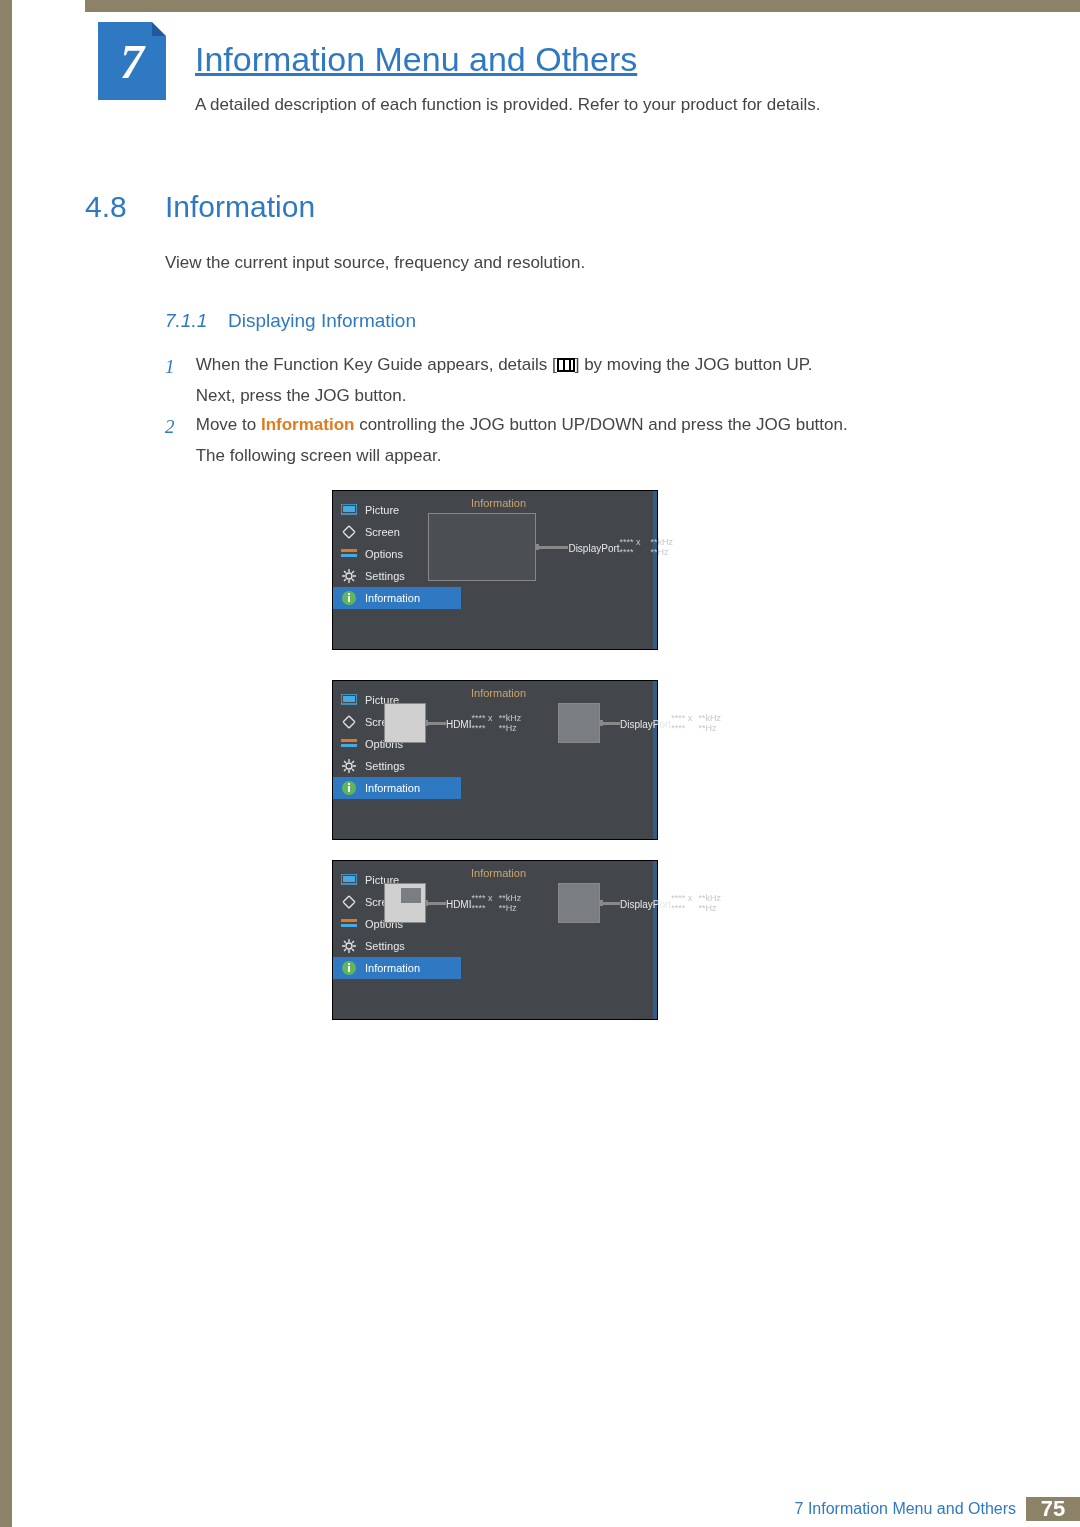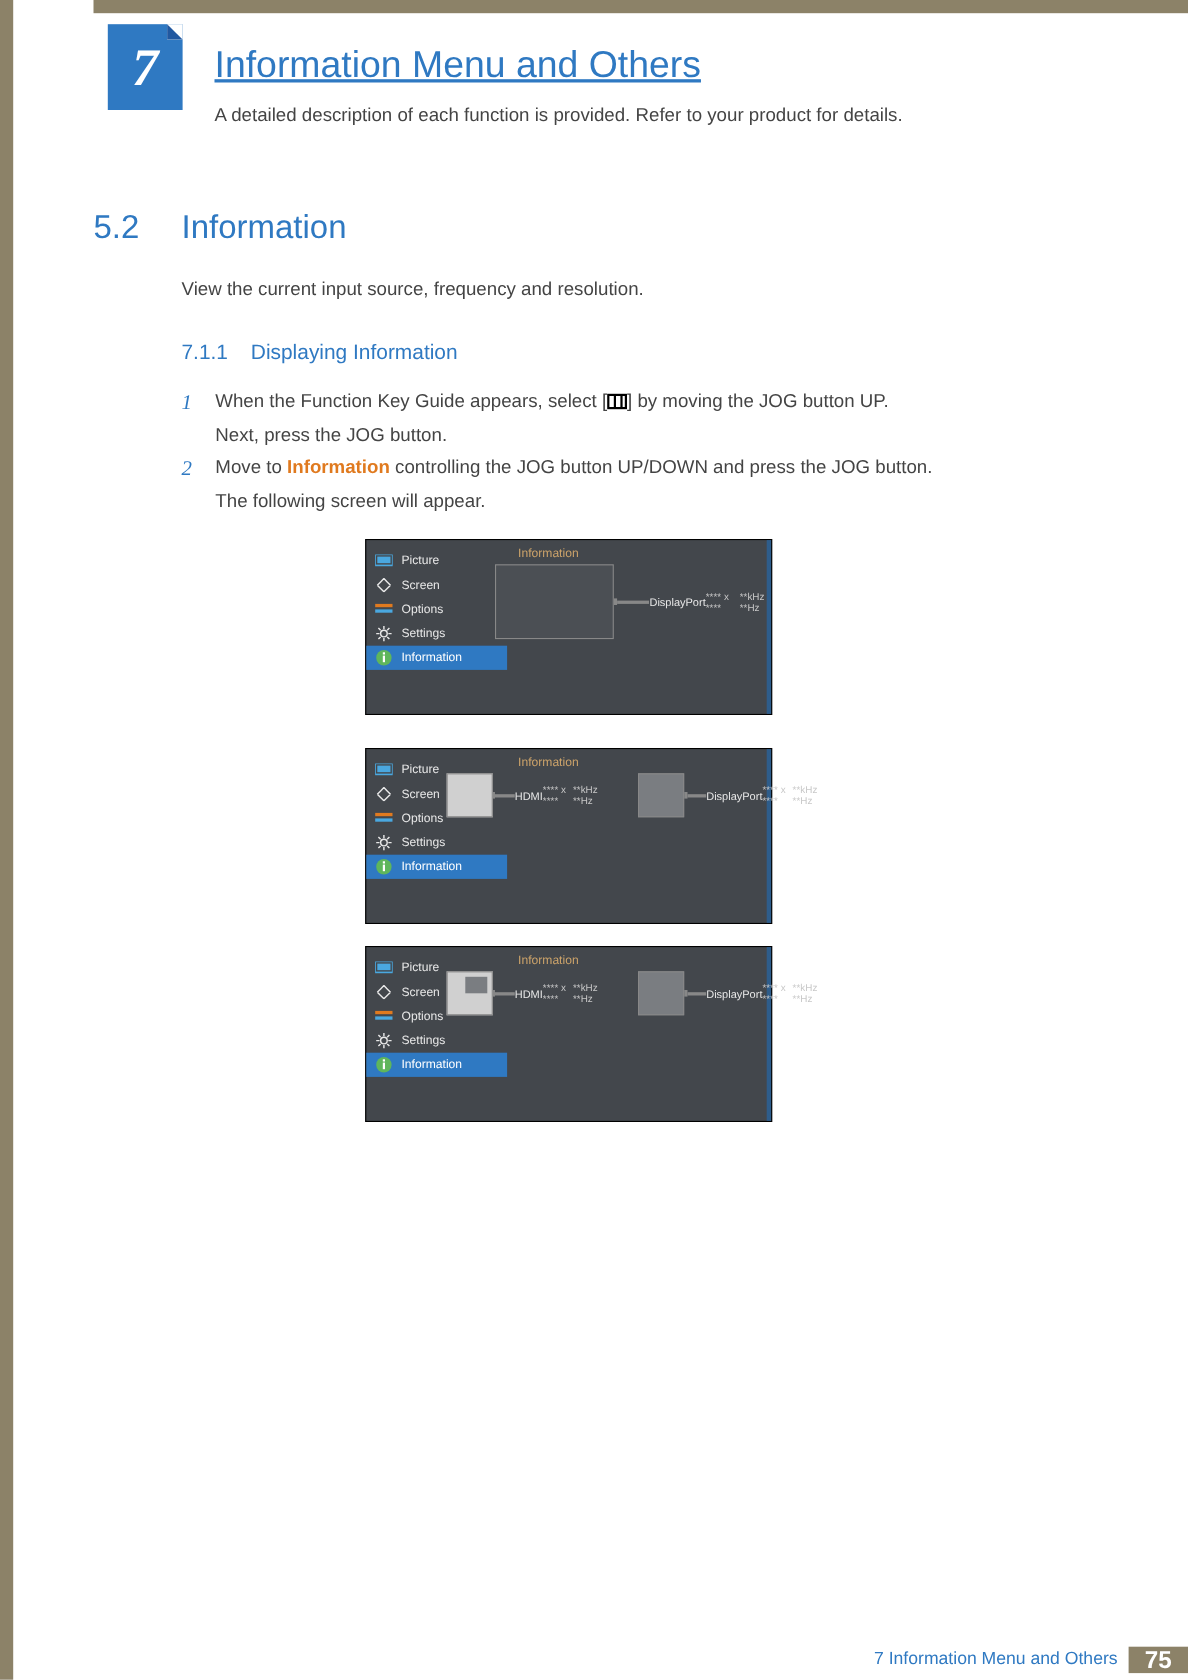--- a/index.html
+++ b/index.html
@@ -46,21 +46,21 @@
   .sec-title {
     position:absolute; left:165px; top:190px;
     font-size:30px; color:#2f79c2; font-weight:500;
   }
   .sec-desc {
     position:absolute; left:165px; top:253px;
     font-size:17px; color:#444;
   }
   .subsec-num {
     position:absolute; left:165px; top:310px;
-    font-size:19px; color:#2f79c2; font-weight:500;
+    font-size:19px; color:#2f79c2; font-weight:500;font-style:italic;
   }
   .subsec-title {
     position:absolute; left:228px; top:310px;
     font-size:19px; color:#2f79c2; font-weight:400;
   }
   .step {
     position:absolute; left:165px; font-size:17px; color:#444; line-height:1.8;
   }
   .step1 { top:350px; }
   .step2 { top:410px; }
@@ -75,21 +75,21 @@
     vertical-align:middle; position:relative; top:-1px;
   }
   .menu-icon::before, .menu-icon::after {
     content:""; position:absolute; top:0; bottom:0; width:2px; background:#000;
   }
   .menu-icon::before { left:4px; }
   .menu-icon::after { left:10px; }
 
   
   .osd {
-    position:absolute; left:332px; width:370px; height:160px;
+    position:absolute; left:332px; width:326px; height:160px;
     background:#43474c; border:1px solid #000;
   }
   .osd1 { top:490px; }
   .osd2 { top:680px; }
   .osd3 { top:860px; }
   .osd-right-stripe { position:absolute; right:0; top:0; bottom:0; width:4px; background:#2e5d8b; }
   .osd-left {
     position:absolute; left:0; top:0; width:128px; height:100%;
     padding:8px 0;
   }
@@ -153,31 +153,31 @@
 <div class="left-stripe"></div>
 <div class="top-bar"></div>
 
 <div class="chapter-badge">
   <div class="fold"></div>
   <span>7</span>
 </div>
 <div class="chapter-title">Information Menu and Others</div>
 <div class="chapter-desc">A detailed description of each function is provided. Refer to your product for details.</div>
 
-<div class="sec-num">5.2</div>
+<div class="sec-num">4.8</div>
 <div class="sec-title">Information</div>
 <div class="sec-desc">View the current input source, frequency and resolution.</div>
 
 <div class="subsec-num">7.1.1</div>
 <div class="subsec-title">Displaying Information</div>
 
 <div class="step step1">
   <span class="num">1</span>
   <span class="body">
-    <span>When the Function Key Guide appears, select [</span><span class="menu-icon"></span><span>] by moving the JOG button UP.</span><br>
+    <span>When the Function Key Guide appears, details [</span><span class="menu-icon"></span><span>] by moving the JOG button UP.</span><br>
     <span>Next, press the JOG button.</span>
   </span>
 </div>
 
 <div class="step step2">
   <span class="num">2</span>
   <span class="body">
     <span>Move to </span><span class="hl">Information</span><span> controlling the JOG button UP/DOWN and press the JOG button.</span><br>
     <span>The following screen will appear.</span>
   </span>

